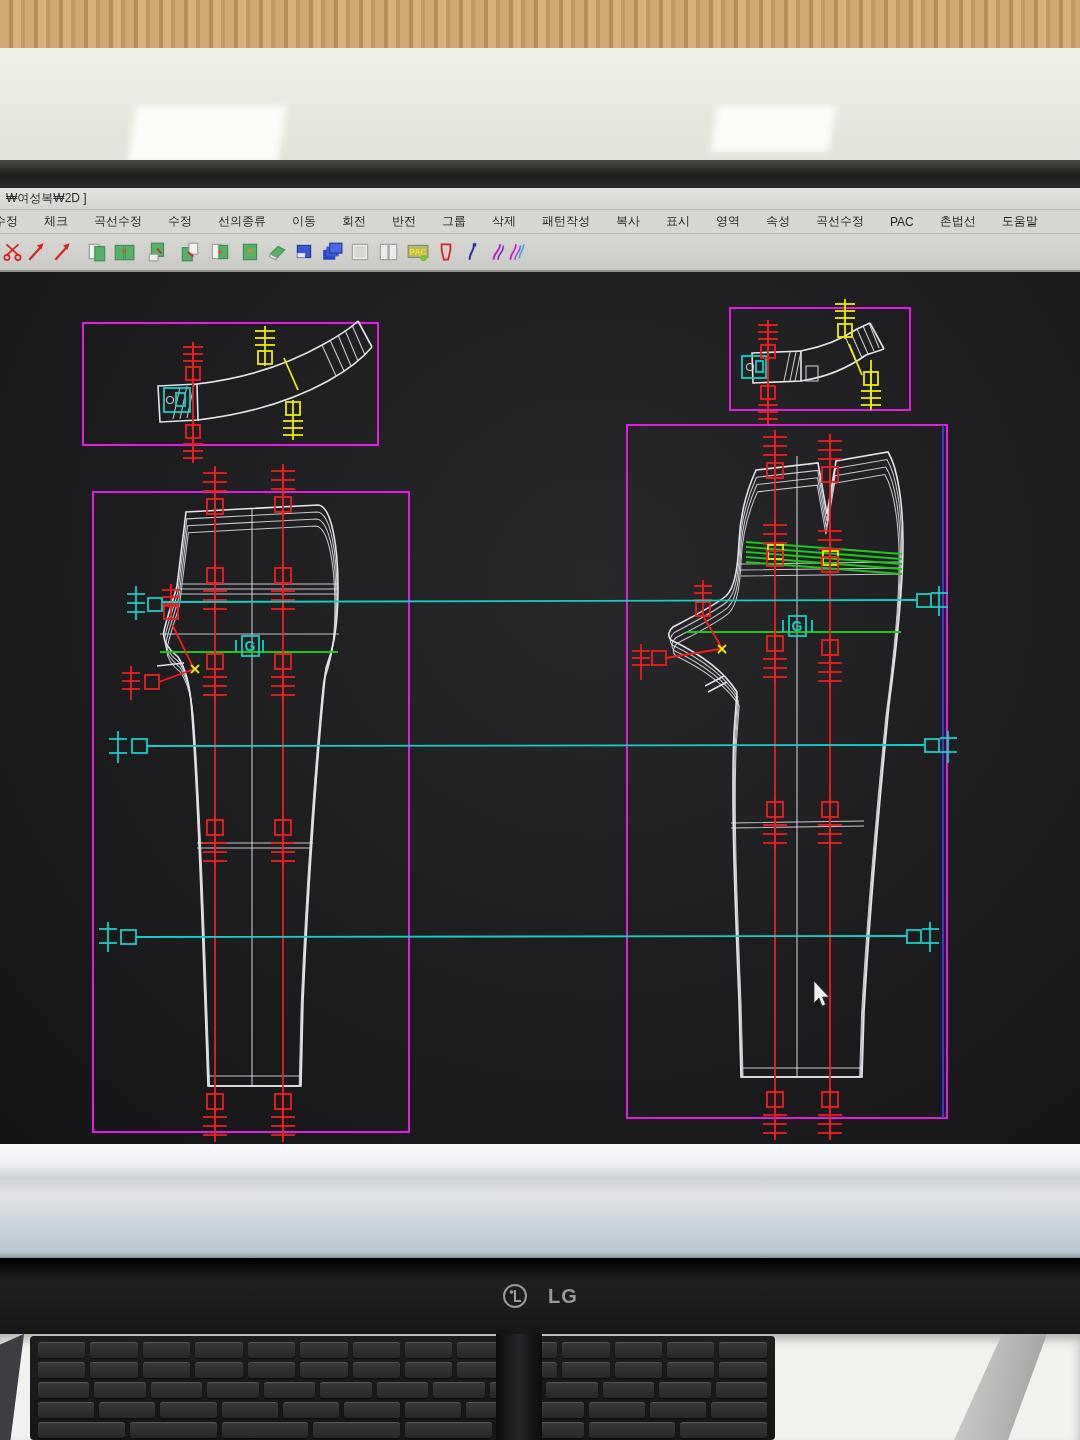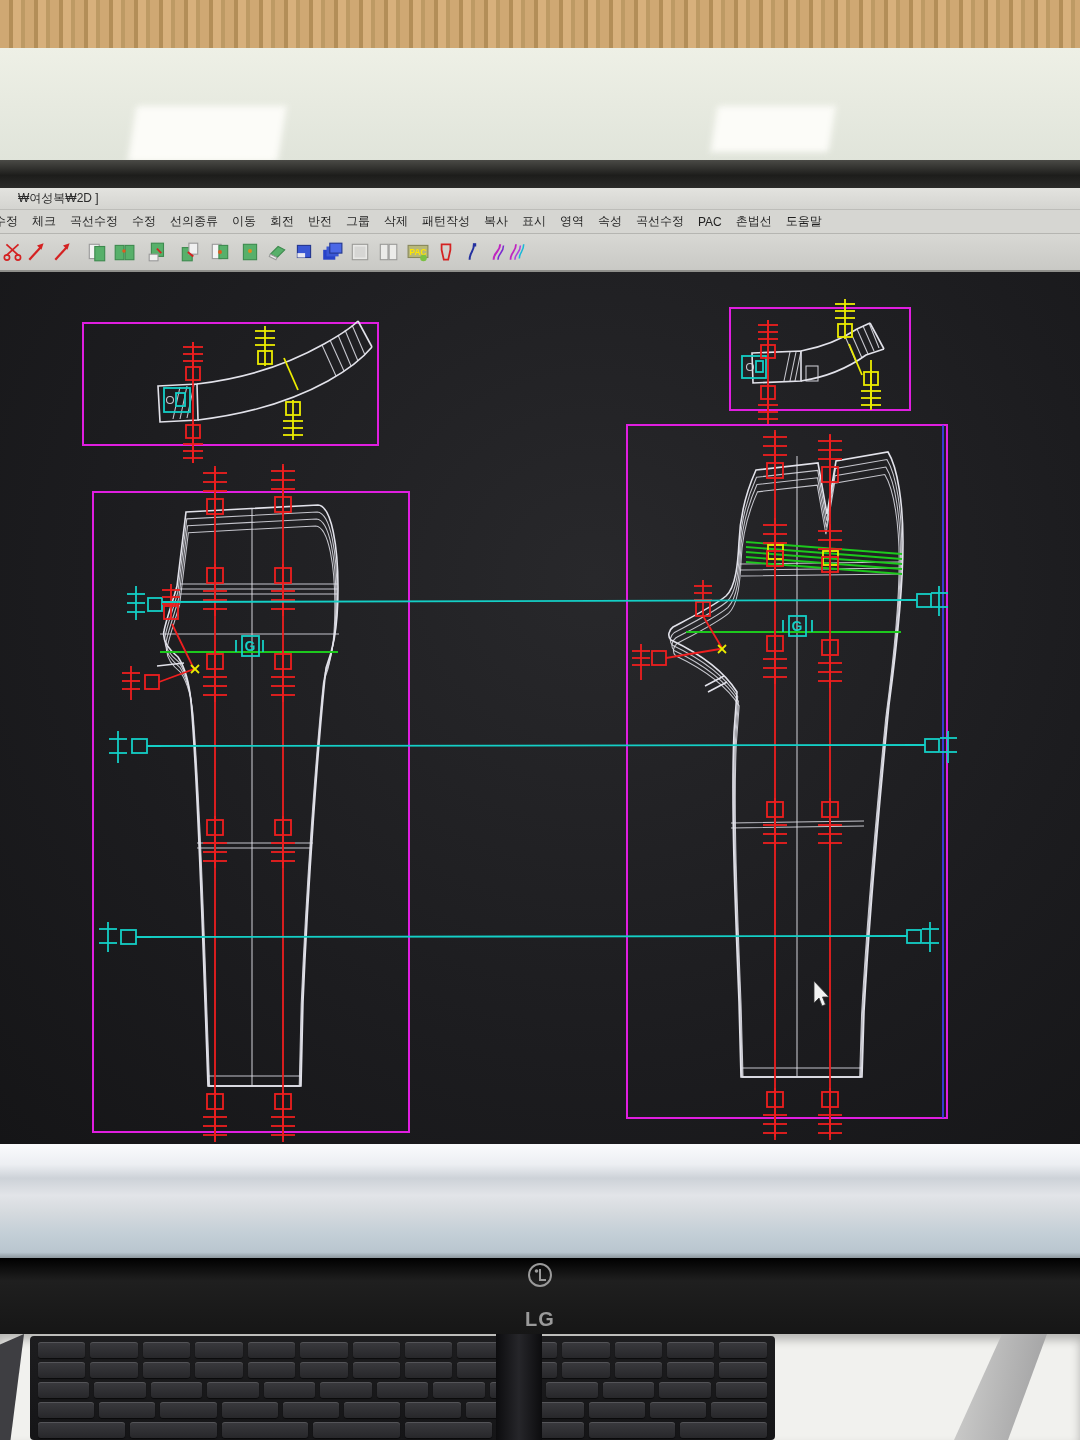--- a/index.html
+++ b/index.html
@@ -12,24 +12,24 @@
          background:linear-gradient(#eef0e6,#e0e4da);}
   .glare{position:absolute;background:#fcfcf8;filter:blur(3px);}
   .g1{left:132px;top:58px;width:150px;height:56px;transform:skewX(-9deg);}
   .g2{left:714px;top:58px;width:118px;height:46px;transform:skewX(-9deg);}
   .bezel-top{position:absolute;left:0;top:160px;width:100%;height:28px;
          background:linear-gradient(#4a4a46,#1d1d1b 55%,#2b2b29);}
   
   .screen{position:absolute;left:0;top:188px;width:100%;height:956px;}
   .titlebar{height:22px;background:linear-gradient(#e3e3df,#d4d4d0);
             display:flex;align-items:center;overflow:hidden;border-bottom:1px solid #bdbdb9;box-sizing:border-box;}
-  .title-text{font-size:12px;color:#2b2b2b;margin-left:18px;white-space:nowrap;}
+  .title-text{font-size:12px;color:#2b2b2b;margin-left:6px;white-space:nowrap;}
   .menubar{height:24px;background:#d6d6d2;display:flex;align-items:center;
            overflow:hidden;border-bottom:1px solid #b5b5b1;box-sizing:border-box;}
-  .menu-item{font-size:12px;color:#1f1f1f;padding:0 7px;white-space:nowrap;cursor:default;}
+  .menu-item{font-size:12px;color:#1f1f1f;padding:0 7px;white-space:nowrap;cursor:default;margin-left:12px;}
   .menu-item:first-child{margin-left:-13px;}
   .toolbar{position:relative;height:38px;background:linear-gradient(#d8d8d4,#c9c9c5);
            border-bottom:2px solid #8f8f8b;box-sizing:border-box;}
   .tb-icon{position:absolute;top:7px;width:22px;height:22px;}
   .tb-icon svg{width:22px;height:22px;display:block;}
   .canvas-wrap{height:872px;background:radial-gradient(ellipse at 55% 35%, #28282b 0%, var(--c-background,#1c1c1f) 60%, #151517 100%);}
   
   svg.cad{display:block;}
   .mg{stroke:var(--c-magenta);fill:none;stroke-width:2;}
   .bl{stroke:#4040ff;fill:none;stroke-width:1.6;}
@@ -38,21 +38,21 @@
   .rd{stroke:var(--c-red);fill:none;stroke-width:1.8;}
   .cy{stroke:var(--c-cyan);fill:none;stroke-width:1.8;}
   .gn{stroke:var(--c-green);fill:none;stroke-width:1.8;}
   .yl{stroke:var(--c-yellow);fill:none;stroke-width:1.8;}
   .gtext{fill:var(--c-cyan);stroke:none;font:bold 14px "Liberation Sans",sans-serif;text-anchor:middle;}
   
   .screen-glow{position:absolute;left:0;top:1144px;width:100%;height:114px;
      background:linear-gradient(#fafbfd 0%,#eceef2 18%,#cdd2d8 30%,#e2e4e8 45%,#d5dade 60%,#c4cfd7 78%,#b9c6cf 95%,#8d979e 100%);}
   .bezel-bottom{position:absolute;left:0;top:1258px;width:100%;height:76px;
      background:linear-gradient(#000,#1f1f1f 30%,#161616);display:flex;align-items:center;justify-content:center;}
-  .lg-logo{display:flex;align-items:center;gap:20px;color:#9a9a9a;flex-direction:column;}
+  .lg-logo{display:flex;align-items:center;gap:20px;color:#9a9a9a;}
   .lg-text{font-size:20px;font-weight:bold;letter-spacing:1px;color:#9a9a9a;}
   
   .desk{position:absolute;left:0;top:1334px;width:100%;height:106px;background:#f1f1ee;
         box-shadow:inset 0 6px 10px rgba(0,0,0,.25);}
   .shadow-left{position:absolute;left:0;top:0;width:150px;height:106px;
         background:#3e3e42;clip-path:polygon(0 10%,16% 0,7% 100%,0 100%);}
   .keyboard{position:absolute;left:30px;top:2px;width:745px;height:104px;
         background:linear-gradient(#1d1d1f,#151517);border-radius:4px;padding:6px 8px;box-sizing:border-box;}
   .kb-row{display:flex;gap:5px;margin-bottom:4px;}
   .key{flex:1;height:16px;border-radius:3px;

